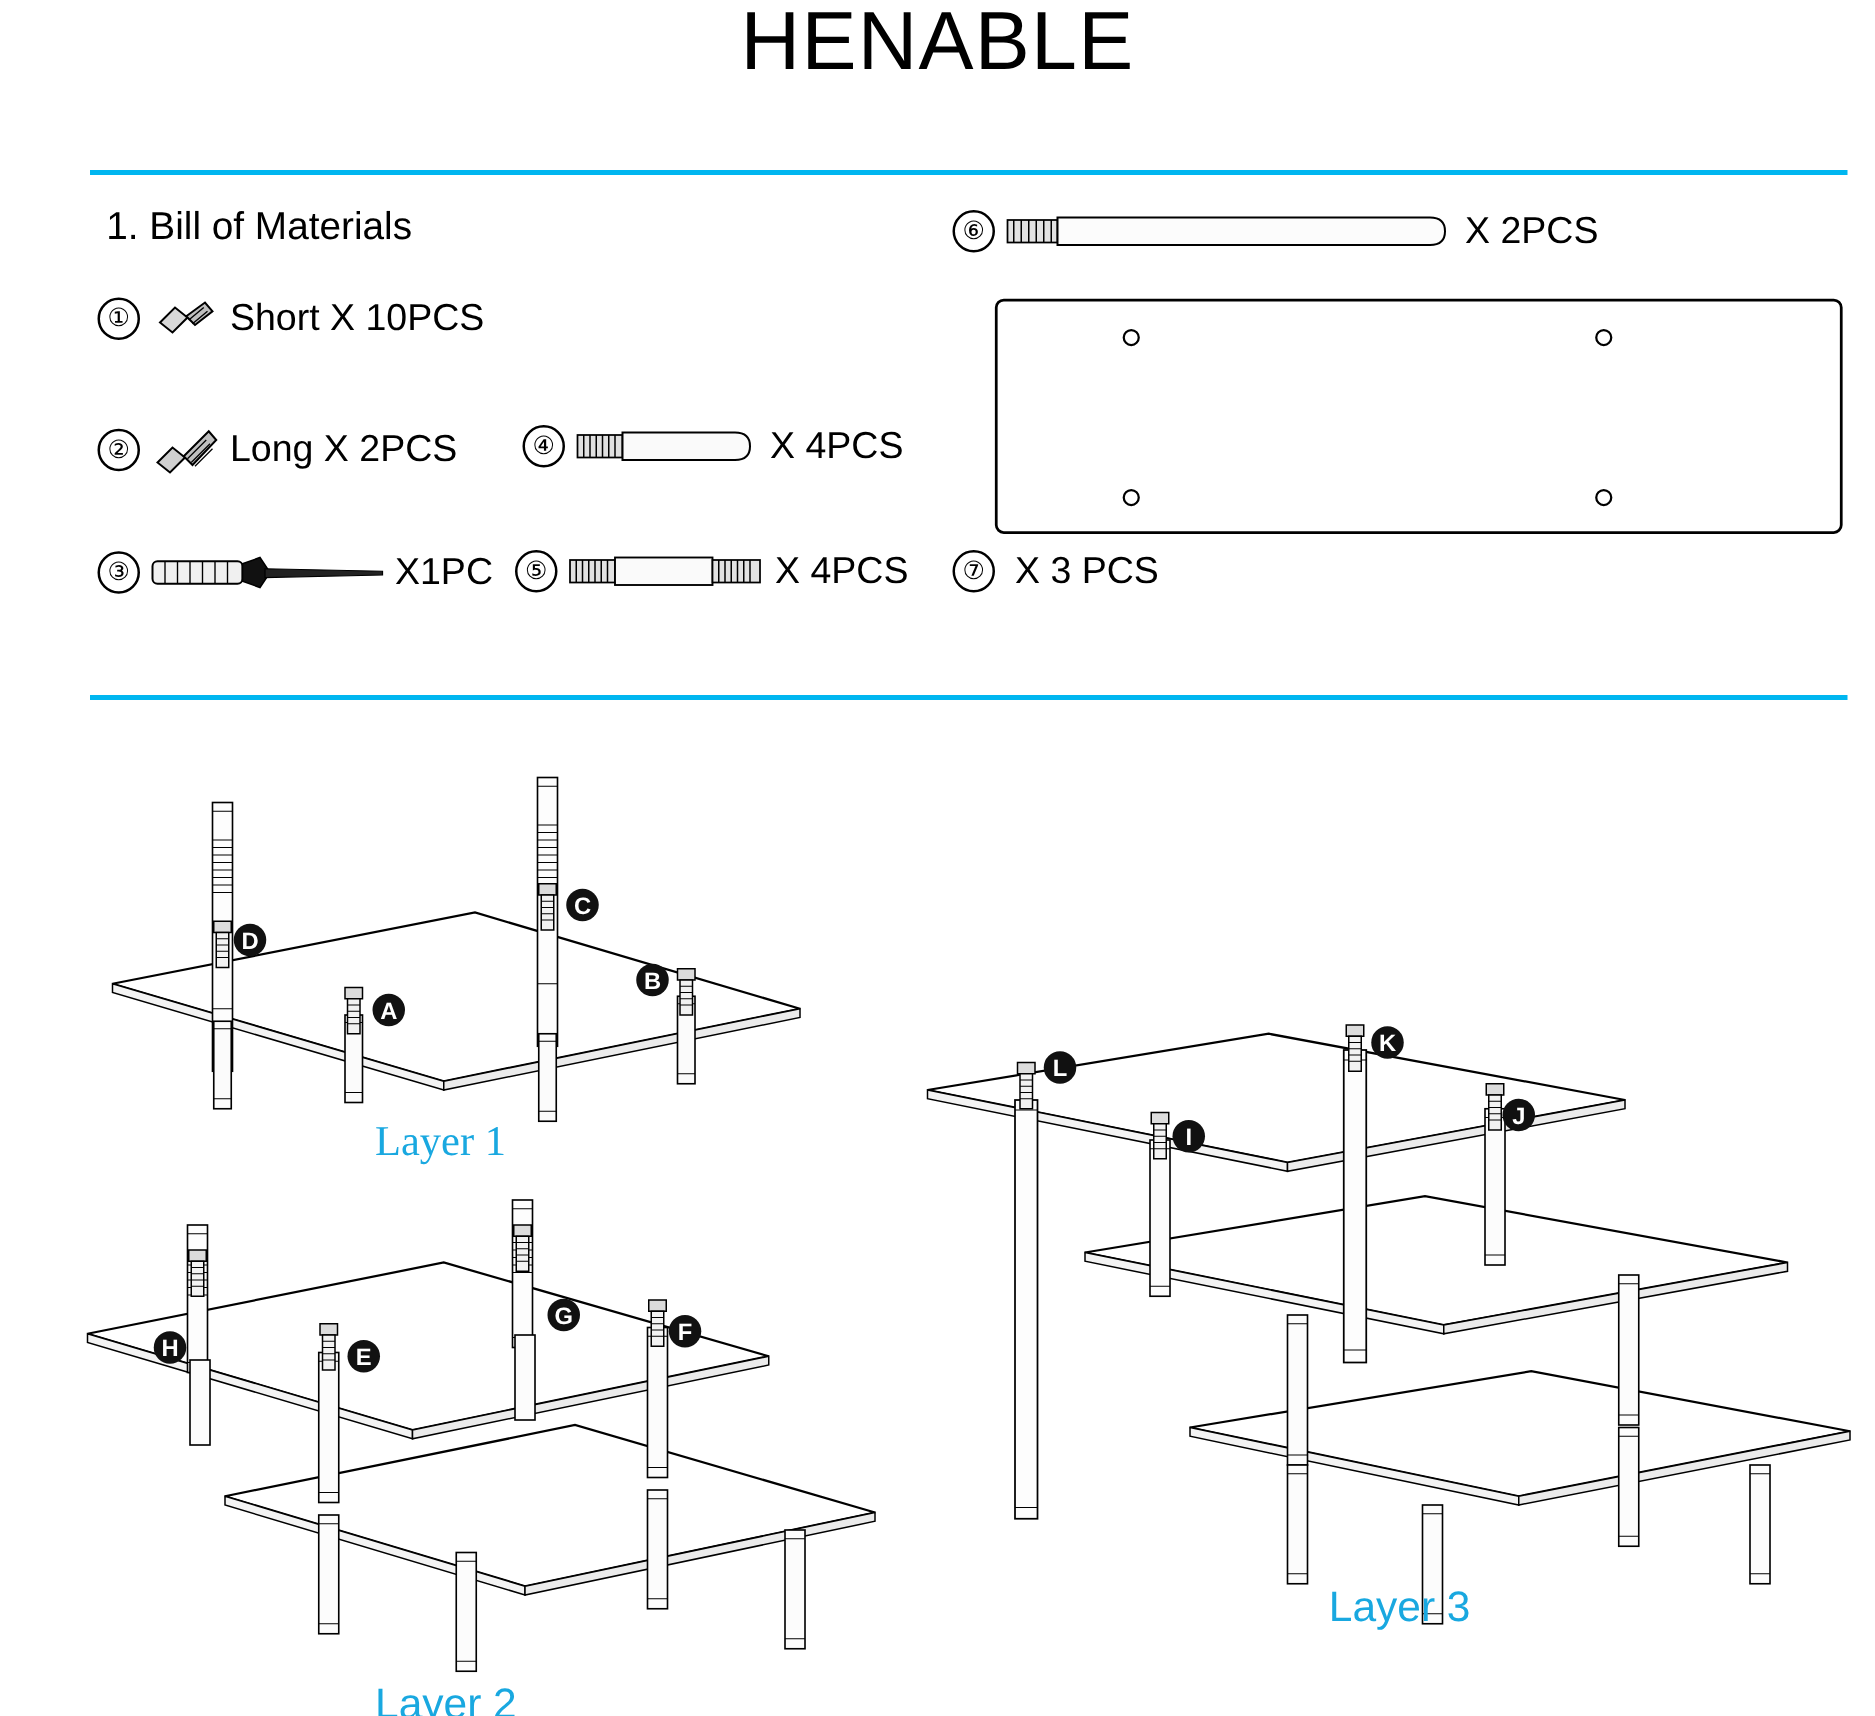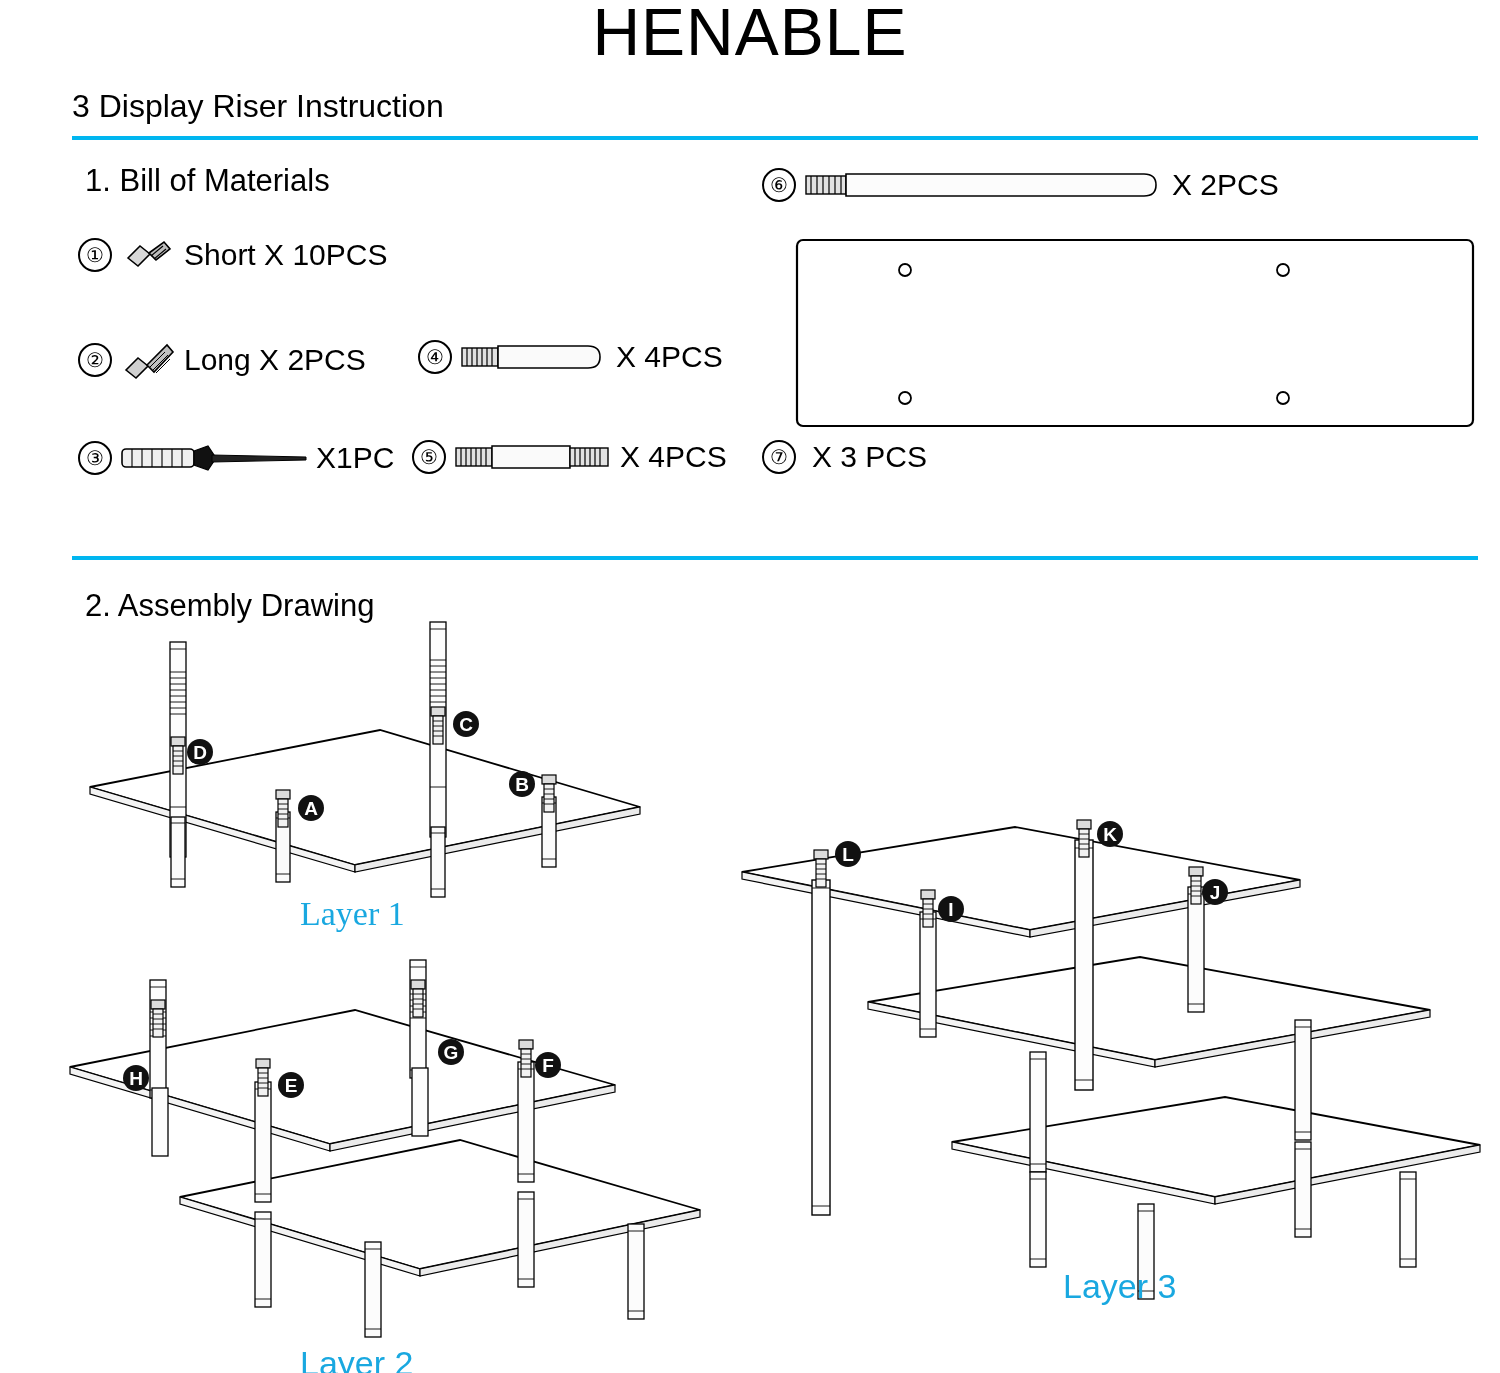--- a/index.html
+++ b/index.html
@@ -126,21 +126,20 @@
   .ll3 { top: 1267px; left: 1063px; text-align: center; }
 
   .badge-text { font: 700 19px "Liberation Sans", sans-serif; fill: #ffffff; }
 </style>
 </head>
 <body>
 
 <div class="page">
 
   <div class="brand">HENABLE</div>
-  <div class="subtitle">3 Display Riser Instruction</div>
   <div class="rule rule-top"></div>
 
   <div class="sec-heading sec-bom">1. Bill of Materials</div>
 
   <div class="bom-item i1">
     <span class="circnum">①</span>
     <span class="ico">
       <svg width="56" height="34" viewBox="0 0 56 34">
         <g stroke="#000" stroke-width="1.6" fill="#d8d8d8">
           <path d="M8 20 L20 8 L30 16 L18 28 Z"></path>
@@ -269,21 +268,20 @@
       <rect x="2" y="2" width="676" height="186" rx="6" fill="#ffffff" stroke="#000" stroke-width="2.2"></rect>
       <circle cx="110" cy="32" r="6" fill="#fff" stroke="#000" stroke-width="1.8"></circle>
       <circle cx="488" cy="32" r="6" fill="#fff" stroke="#000" stroke-width="1.8"></circle>
       <circle cx="110" cy="160" r="6" fill="#fff" stroke="#000" stroke-width="1.8"></circle>
       <circle cx="488" cy="160" r="6" fill="#fff" stroke="#000" stroke-width="1.8"></circle>
     </svg>
   </div>
 
   <div class="rule rule-mid"></div>
 
-  <div class="sec-heading sec-asm">2. Assembly Drawing</div>
 
   <div class="assembly">
     <svg width="1500" height="760" viewBox="0 0 1500 760">
       <defs>
         <g id="screwTop">
           <rect x="-7" y="0" width="14" height="9" fill="#dcdcdc" stroke="#000" stroke-width="1.2"></rect>
           <rect x="-5" y="9" width="10" height="28" fill="#f2f2f2" stroke="#000" stroke-width="1.2"></rect>
           <path d="M-5 14 L5 14 M-5 19 L5 19 M-5 24 L5 24 M-5 29 L5 29" stroke="#000" stroke-width="0.9"></path>
         </g>
         <g id="postShort">

